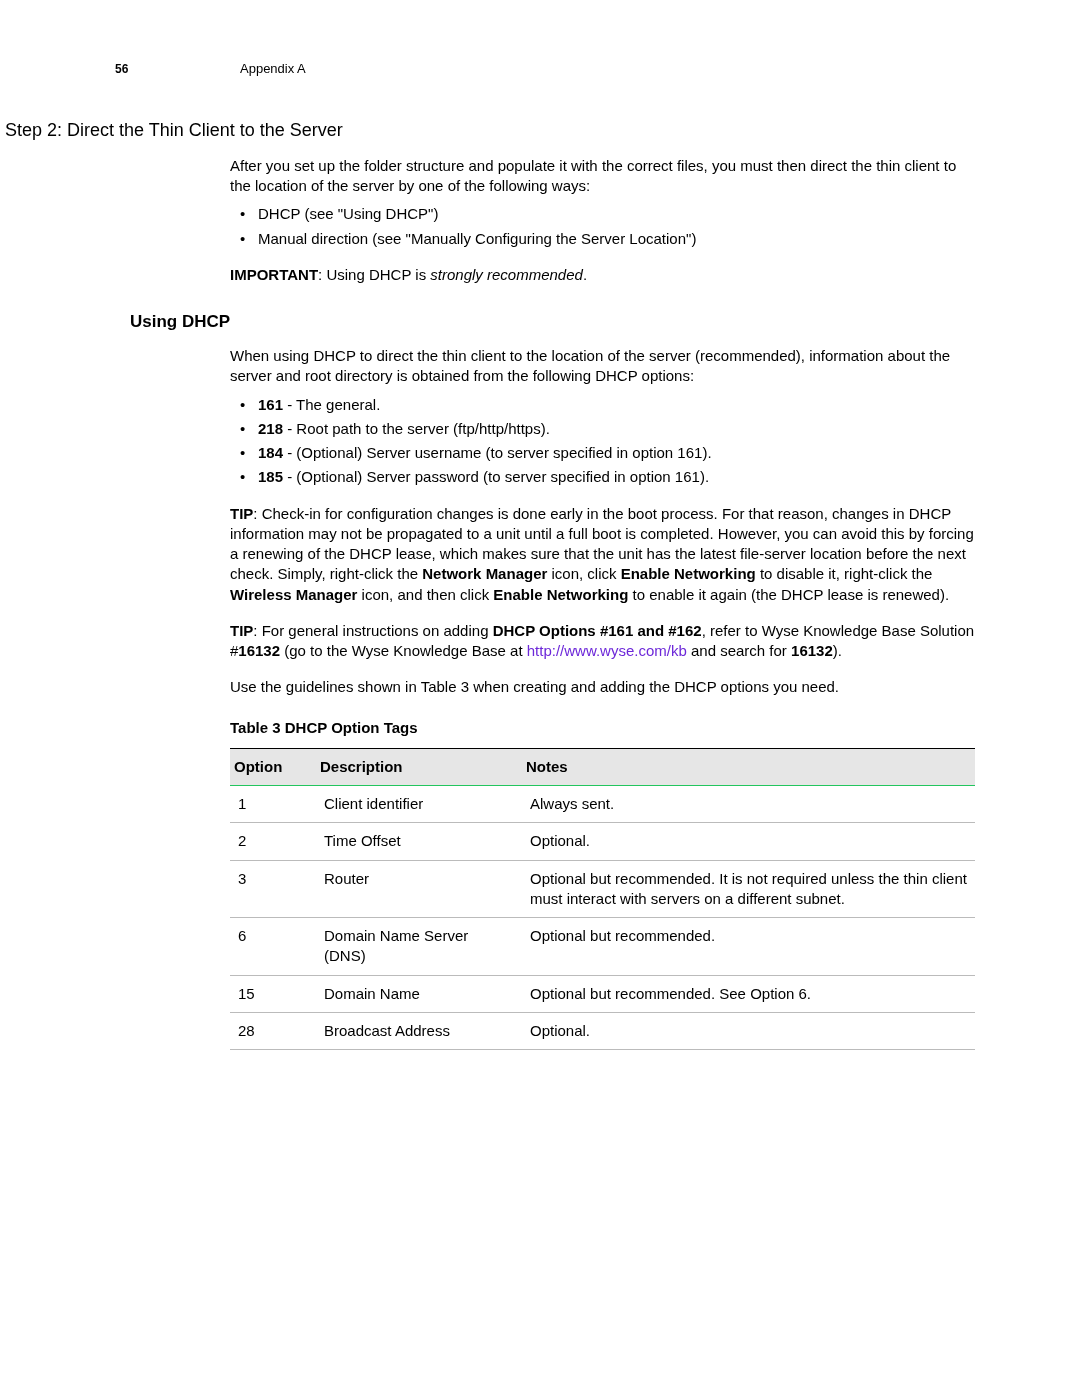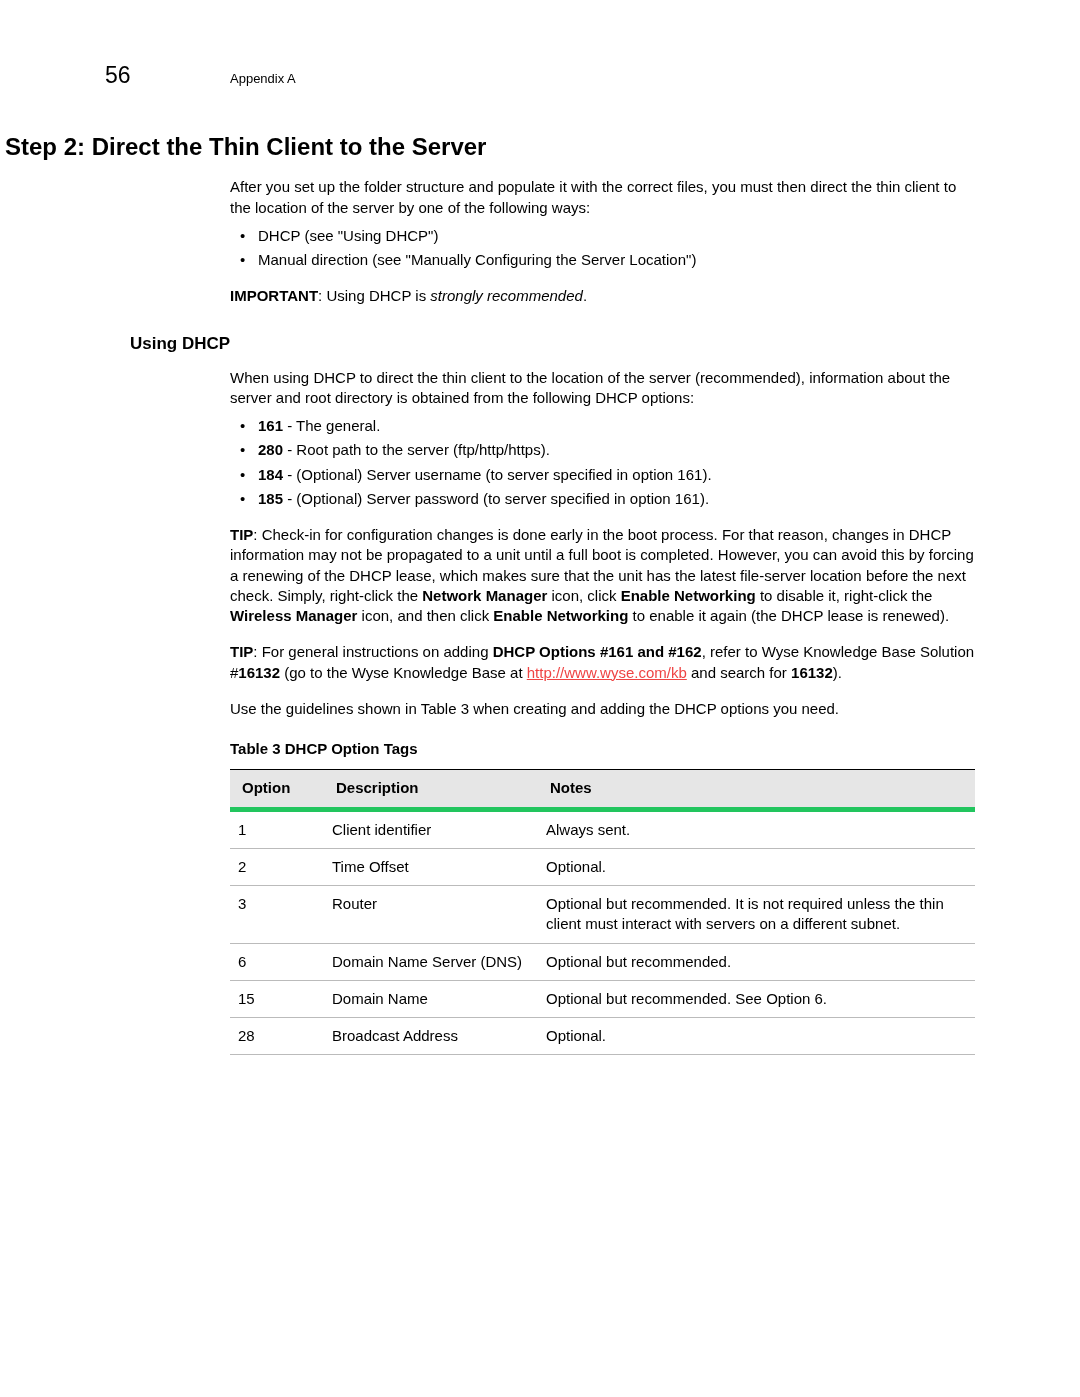--- a/index.html
+++ b/index.html
@@ -12,33 +12,34 @@
     padding: 60px 105px 80px 105px;
     width: 1080px;
     box-sizing: border-box;
   }
   .header-row {
     display: flex;
     align-items: baseline;
     margin-bottom: 40px;
   }
   .page-number {
-    font-weight: normal;
-    font-size: 23px;
+    font-weight: bold;
+    font-size: 12px;
     width: 125px;
+    margin-left: 10px;
   }
   .header-section {
     font-size: 13px;
   }
   .content {
     margin-left: 125px;
   }
   h2.step-title {
-    font-size: 24px;
-    font-weight: bold;
+    font-size: 18px;
+    font-weight: normal;
     margin: 12px 0 14px 0;
     margin-left: -100px;
   }
   h3.sub-title {
     font-size: 17px;
     font-weight: bold;
     margin: 26px 0 12px 8px;
     margin-left: -100px;
   }
   p {
@@ -72,40 +73,40 @@
   }
   ul.subbullets > li::before {
     content: "·";
     position: absolute;
     left: 8px;
     top: -2px;
     font-weight: bold;
   }
   .bold { font-weight: bold; }
   .italic { font-style: italic; }
-  a.link { color: #ef4444; text-decoration: underline; }
+  a.link { color: #6d28d9; }
   .para-spaced { margin-top: 16px; }
   .table-caption {
     font-weight: bold;
     margin: 20px 0 10px 0;
   }
   table.dhcp-table {
     width: 100%;
     border-collapse: collapse;
     font-size: 15px;
   }
   table.dhcp-table thead tr {
     background: #e6e6e6;
   }
   table.dhcp-table thead th {
     text-align: left;
     font-weight: bold;
-    padding: 8px 12px;
+    padding: 8px 4px;
     border-top: 1px solid #000;
-    border-bottom: 5px solid #22c55e;
+    border-bottom: 1px solid #22c55e;
   }
   table.dhcp-table tbody td {
     padding: 8px 8px;
     vertical-align: top;
     border-bottom: 1px solid #bbb;
   }
   table.dhcp-table th.col-opt,
   table.dhcp-table td.col-opt { width: 70px; }
   table.dhcp-table th.col-desc,
   table.dhcp-table td.col-desc { width: 190px; }
@@ -135,21 +136,21 @@
 
   <h3 class="sub-title">Using DHCP</h3>
 
   <p>When using DHCP to direct the thin client to the location of the server (recommended), information about the server and root directory is obtained from the following DHCP options:</p>
 
   <ul class="bullets">
     <li>
       <span class="bold">161</span><span> - The general.</span>
     </li>
     <li>
-      <span class="bold">280</span><span> - Root path to the server (ftp/http/https).</span>
+      <span class="bold">218</span><span> - Root path to the server (ftp/http/https).</span>
     </li>
     <li>
       <span class="bold">184</span><span> - (Optional) Server username (to server specified in option 161).</span>
     </li>
     <li>
       <span class="bold">185</span><span> - (Optional) Server password (to server specified in option 161).</span>
     </li>
   </ul>
 
   <p class="para-spaced">

